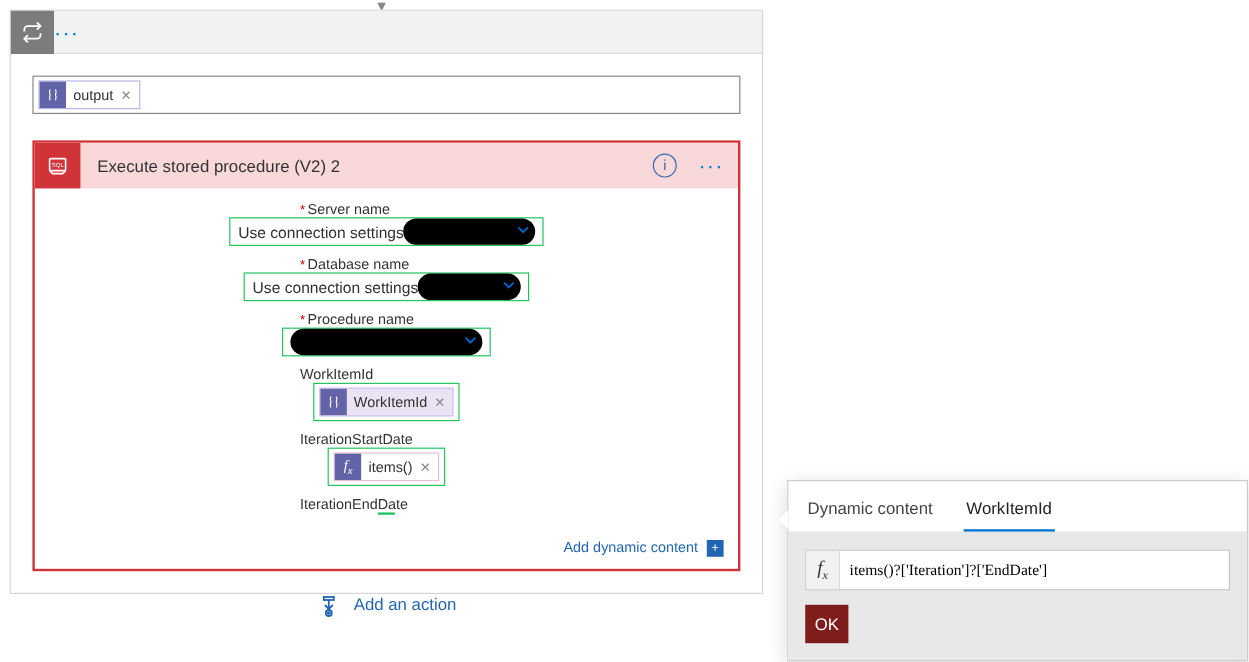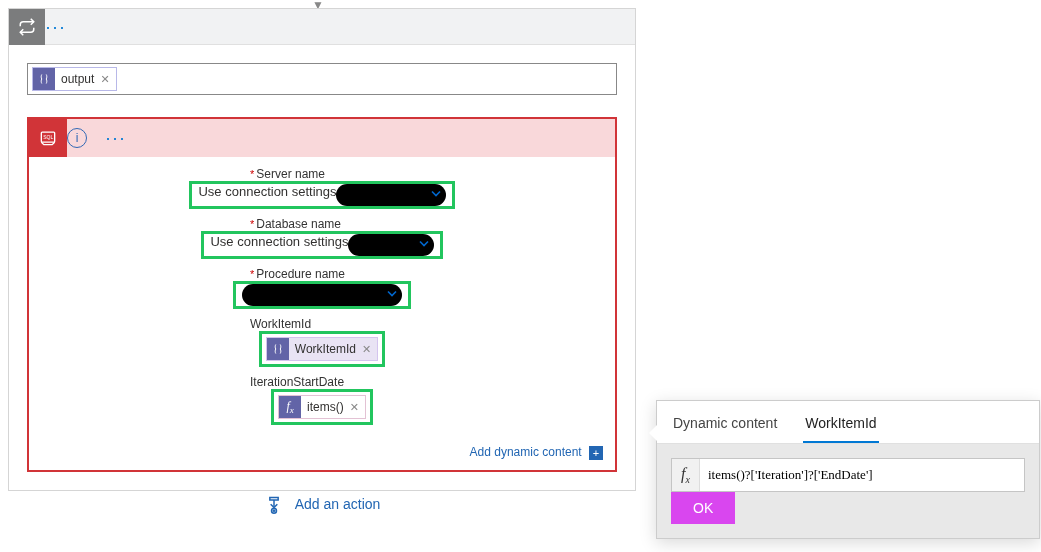--- a/index.html
+++ b/index.html
@@ -133,23 +133,24 @@
     margin-bottom: 8px;
     flex-direction: column;
   }
   .form-label {
     width: 144px;
     font-size: 12px;
     color: #333;
   }
   .form-field {
     flex: 1;
-    border: 3px solid #22c55e;
+    border: 1px solid #22c55e;
     height: 30px;
     display: flex;
+    align-items: center;
     padding: 0 6px;
     position: relative;
     font-size: 13px;
   }
   .dropdown-chevron {
     position: absolute;
     right: 10px;
     top: 50%;
     transform: translateY(-50%);
     color: #0066cc;
@@ -249,25 +250,26 @@
   }
   .expr-box input {
     flex:1;
     border:none;
     outline:none;
     font-family: Liberation Serif, serif;
     font-size: 13px;
     padding: 0 8px;
   }
   .ok-btn {
-    background: #d946ef;
+    margin-top: 12px;
+    background: #7f1d1d;
     color: #fff;
     border: none;
     height: 32px;
-    padding: 0 22px;
+    padding: 0 8px;
     font-size: 14px;
   }
 </style>
 </head>
 <body>
 
 <div class="top-arrow">▼</div>
 
 <div class="outer-card">
   <div class="outer-header">
@@ -297,20 +299,21 @@
 
     <div class="inner-card">
       <div class="inner-header">
         <div class="inner-icon">
           <svg viewBox="0 0 24 24" fill="none" stroke="#fff" stroke-width="1.6">
             <rect x="4" y="5" width="16" height="12" rx="1"></rect>
             <path d="M4 17l3 3h10l3-3"></path>
             <text x="6.2" y="13" font-size="6" fill="#fff" stroke="none" font-family="Arial">SQL</text>
           </svg>
         </div>
+        <div class="inner-title">Execute stored procedure (V2) 2</div>
         <div class="inner-actions">
           <div class="info-circle">i</div>
           <div class="dots">···</div>
         </div>
       </div>
 
       <div class="form-body">
         <div class="form-row">
           <div class="form-label"><span class="req-star">*</span><span>Server name</span></div>
           <div class="form-field">
@@ -370,20 +373,24 @@
             <div class="token token-fx">
               <span class="ticon ticon-fx">
                 <span style="color:#fff;font-style:italic;font-family:serif;font-size:12px">f<sub style="font-size:9px">x</sub></span>
               </span>
               <span>items()</span>
               <span class="token-x">✕</span>
             </div>
           </div>
         </div>
 
+        <div class="form-row">
+          <div class="form-label">IterationEndDate</div>
+          <div class="form-field"></div>
+        </div>
       </div>
 
       <div class="add-dyn">
         <span>Add dynamic content</span>
         <span class="plus-badge">+</span>
       </div>
     </div>
   </div>
 </div>
 

